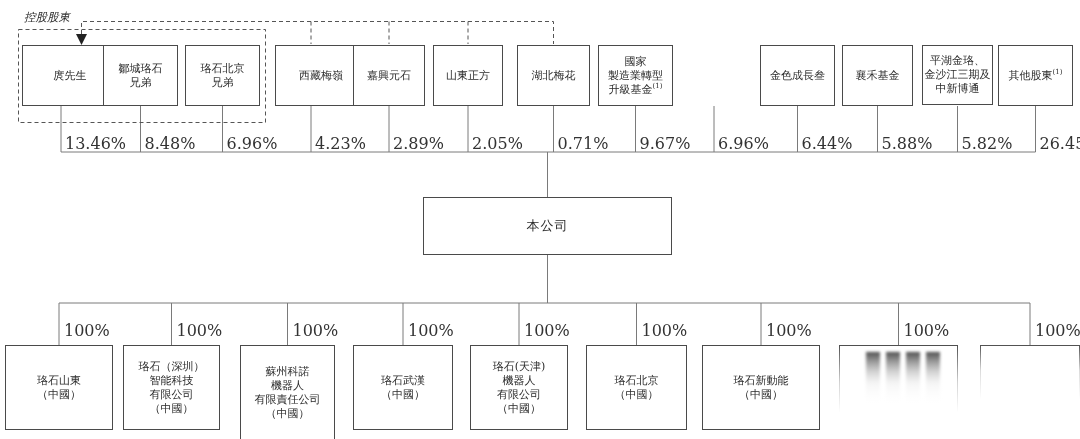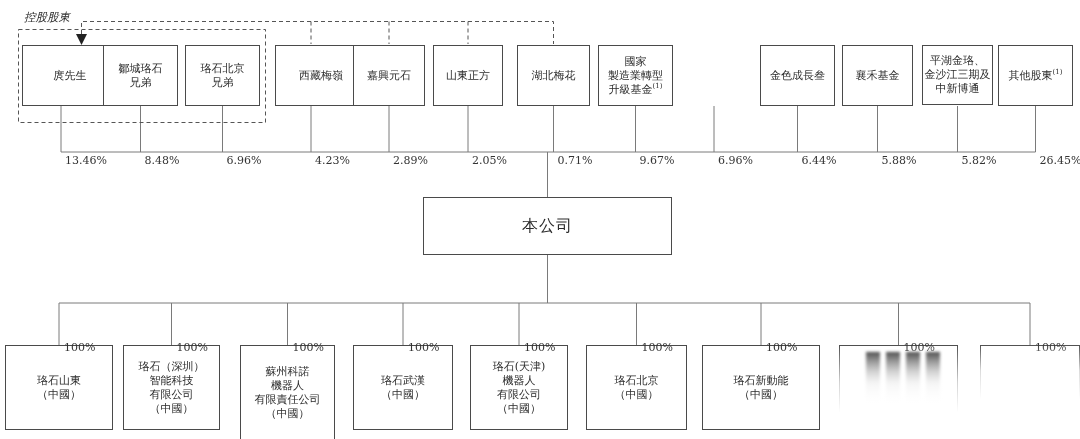--- a/index.html
+++ b/index.html
@@ -8,22 +8,22 @@
     font-family:"DejaVu Serif","Liberation Serif",serif;color:#2b2b2b;
   }
   #lines{position:absolute;left:0;top:0;width:1080px;height:439px;}
   .box{
     position:absolute;box-sizing:border-box;border:1px solid #4a4a4a;background:#fff;
     display:flex;flex-direction:column;align-items:center;justify-content:center;
     text-align:center;font-size:11px;line-height:14px;color:#2b2b2b;
   }
   .box span{display:block;white-space:nowrap;}
   .box sup{font-size:7px;line-height:0;}
-  .company{font-size:16px;letter-spacing:1px;text-align:right;}
-  .pct{position:absolute;font-size:11px;color:#333;white-space:nowrap;margin-top:20px;}
+  .company{font-size:13px;letter-spacing:1px;text-align:right;}
+  .pct{position:absolute;font-size:16px;color:#333;white-space:nowrap;}
   .note{position:absolute;font-style:italic;font-size:11.5px;color:#2b2b2b;white-space:nowrap;}
   #voting-label{left:380px;top:2px;width:196px;text-align:center;}
   #ctrl-label{left:24px;top:10px;text-align:center;}
   .smudge-wrap{position:absolute;display:flex;gap:6px;}
   .smudge{
     width:14px;height:52px;filter:blur(1.6px);
     background:linear-gradient(to bottom, rgba(35,35,35,.95) 0%, rgba(60,60,60,.55) 35%, rgba(120,120,120,.25) 65%, rgba(200,200,200,0) 100%);
   }
   .fade-overlay{
     position:absolute;pointer-events:none;

